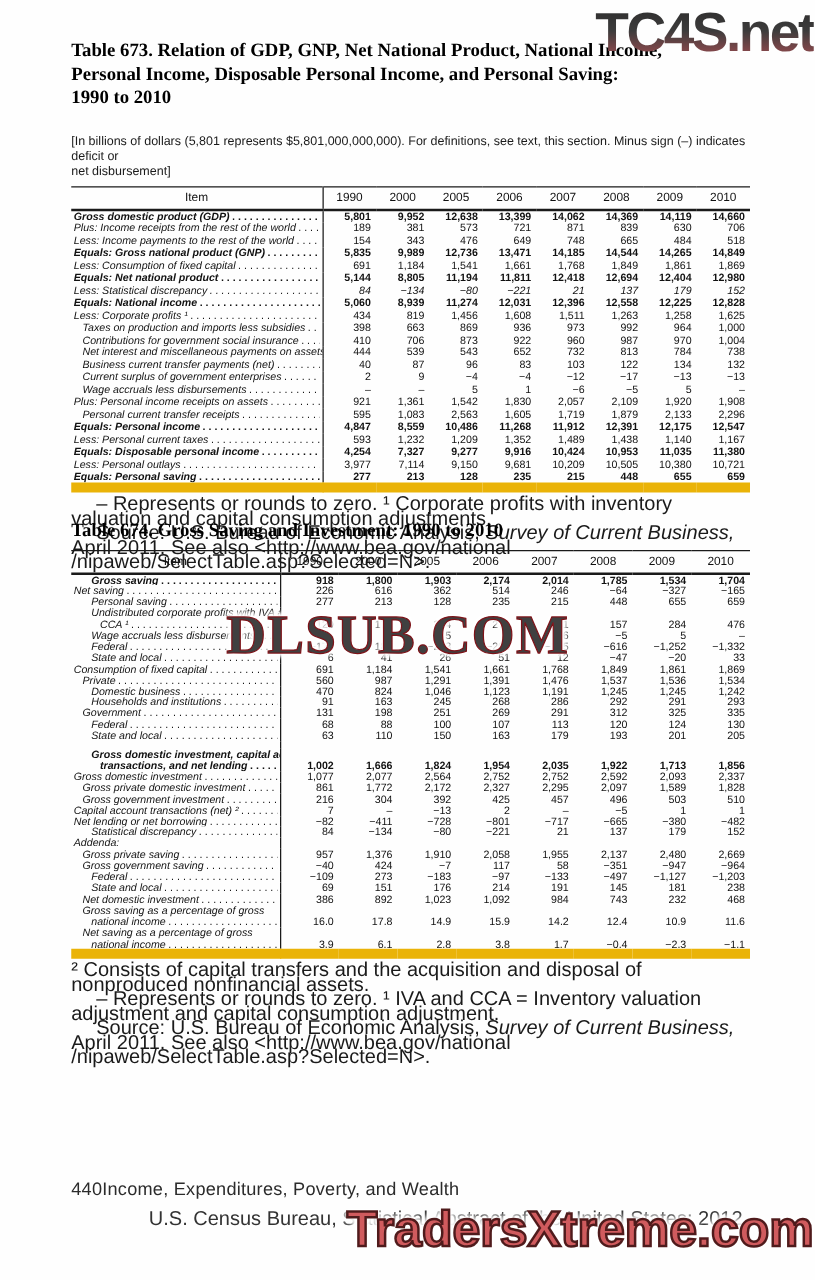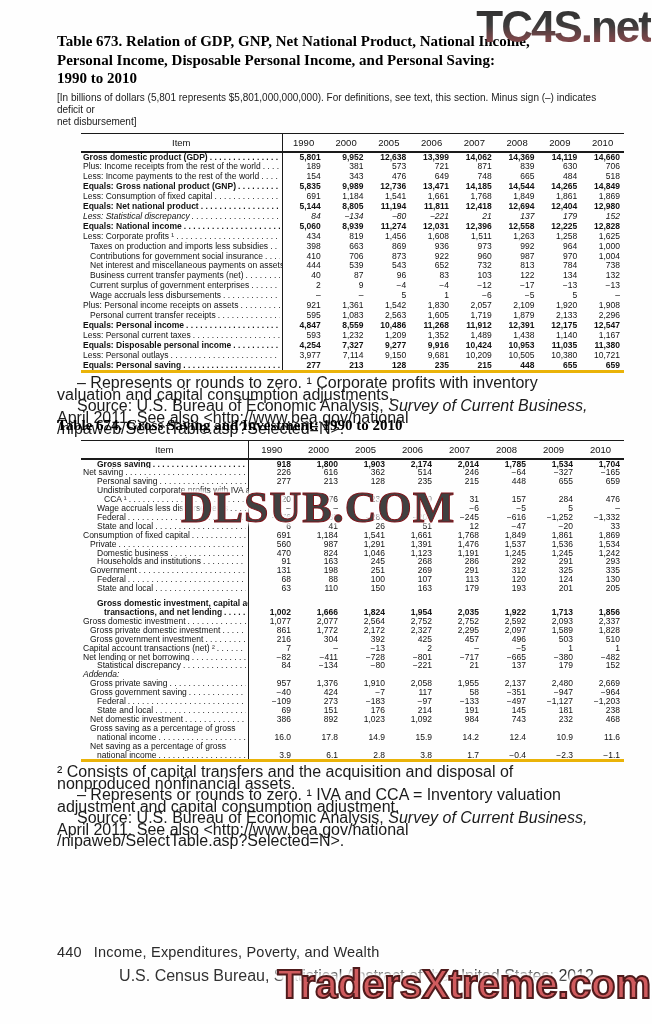--- a/index.html
+++ b/index.html
@@ -4,53 +4,53 @@
 <style>
   html,body{margin:0;padding:0;background:#888;}
   .page{position:relative;width:652px;height:1024px;background:#fefefe;overflow:hidden;
         font-family:"Liberation Sans",sans-serif;color:#111;}
   
   .sec{position:absolute;left:57px;width:543px;}
   .sec-673{top:32px;}
   .sec-674{top:416px;}
   .tbl-title{font-family:"Liberation Serif",serif;font-weight:bold;color:#000;
              font-size:15px;line-height:18.5px;white-space:pre-line;margin:0;}
-  .bracket-note{font-size:10px;line-height:12px;color:#1a1a1a;margin:4px 0 0 0;white-space:pre-line;}
+  .bracket-note{font-size:10px;line-height:12px;color:#1a1a1a;margin:20px 0 0 0;white-space:pre-line;}
   
   table.stat{border-collapse:collapse;width:100%;margin-top:5px;
-             border-top:1.5px solid #1a1a1a;border-bottom:3px solid #eab308;table-layout:fixed;margin-left:24px;}
+             border-top:1.5px solid #1a1a1a;border-bottom:8px solid #eab308;table-layout:fixed;}
   table.stat thead th{font-weight:normal;font-size:9.5px;line-height:15px;
              border-bottom:2.5px solid #1a1a1a;text-align:center;padding:1px 0;}
   th.item-h{border-right:1px solid #1a1a1a;}
   td{font-size:8.5px;padding:0;vertical-align:bottom;}
   .t673 td{line-height:9.9px;}
   .t674 td{line-height:8.9px;}
   .t673 col.c-item{width:201px;}
   .t674 col.c-item{width:167px;}
   td.label{border-right:1px solid #1a1a1a;padding-right:2px;overflow:hidden;}
   td.val{text-align:right;padding-right:4px;}
   .b{font-weight:bold;}
   .i{font-style:italic;}
   .ind0{padding-left:2px;}
   .ind1{padding-left:9px;}
   .ind2{padding-left:16px;}
   .lbl-line{display:flex;}
   .lbl-line + .lbl-line{padding-left:7px;}
-  .txt{white-space:nowrap;}
+  .txt{white-space:nowrap;font-style:italic;}
   .dots{flex:1 1 auto;overflow:hidden;white-space:nowrap;margin-left:2px;}
   .dots::after{content:". . . . . . . . . . . . . . . . . . . . . . . . . . . . . . . . . . . . . . . . . . . . . . . . . . . . . . . . . . . . . .";}
   tr.spacer td{height:6px;line-height:5px;}
   
   .footnotes{margin-top:4px;font-size:16px;line-height:11.5px;color:#1a1a1a;}
   .fn{margin:0;white-space:pre-line;}
   .fn-indent{text-indent:20px;}
   
   .page-footer{position:absolute;top:944px;left:57px;font-size:14.5px;color:#2b2b2b;
                letter-spacing:.2px;}
-  .page-footer .pgnum{margin-right:12px;}
+  .page-footer .pgnum{}
   .footer-source{position:absolute;top:967px;left:57px;right:58px;text-align:right;
                  font-size:16px;color:#333;}
   
   .wm-top{position:absolute;top:5px;right:1px;z-index:6;
           font:800 44px/1 "Liberation Sans",sans-serif;letter-spacing:-2px;
           background:linear-gradient(180deg,#2e2e2e 0%,#3d3c3c 45%,#7f474a 80%,#5e3336 100%);
           -webkit-background-clip:text;background-clip:text;color:transparent;}
   @supports not (background-clip:text){.wm-top{background:none;color:#473538;}}
   .wm-mid{position:absolute;top:486px;left:181px;z-index:6;
           font:900 44px/1 "Liberation Serif",serif;letter-spacing:1px;color:#404040;

